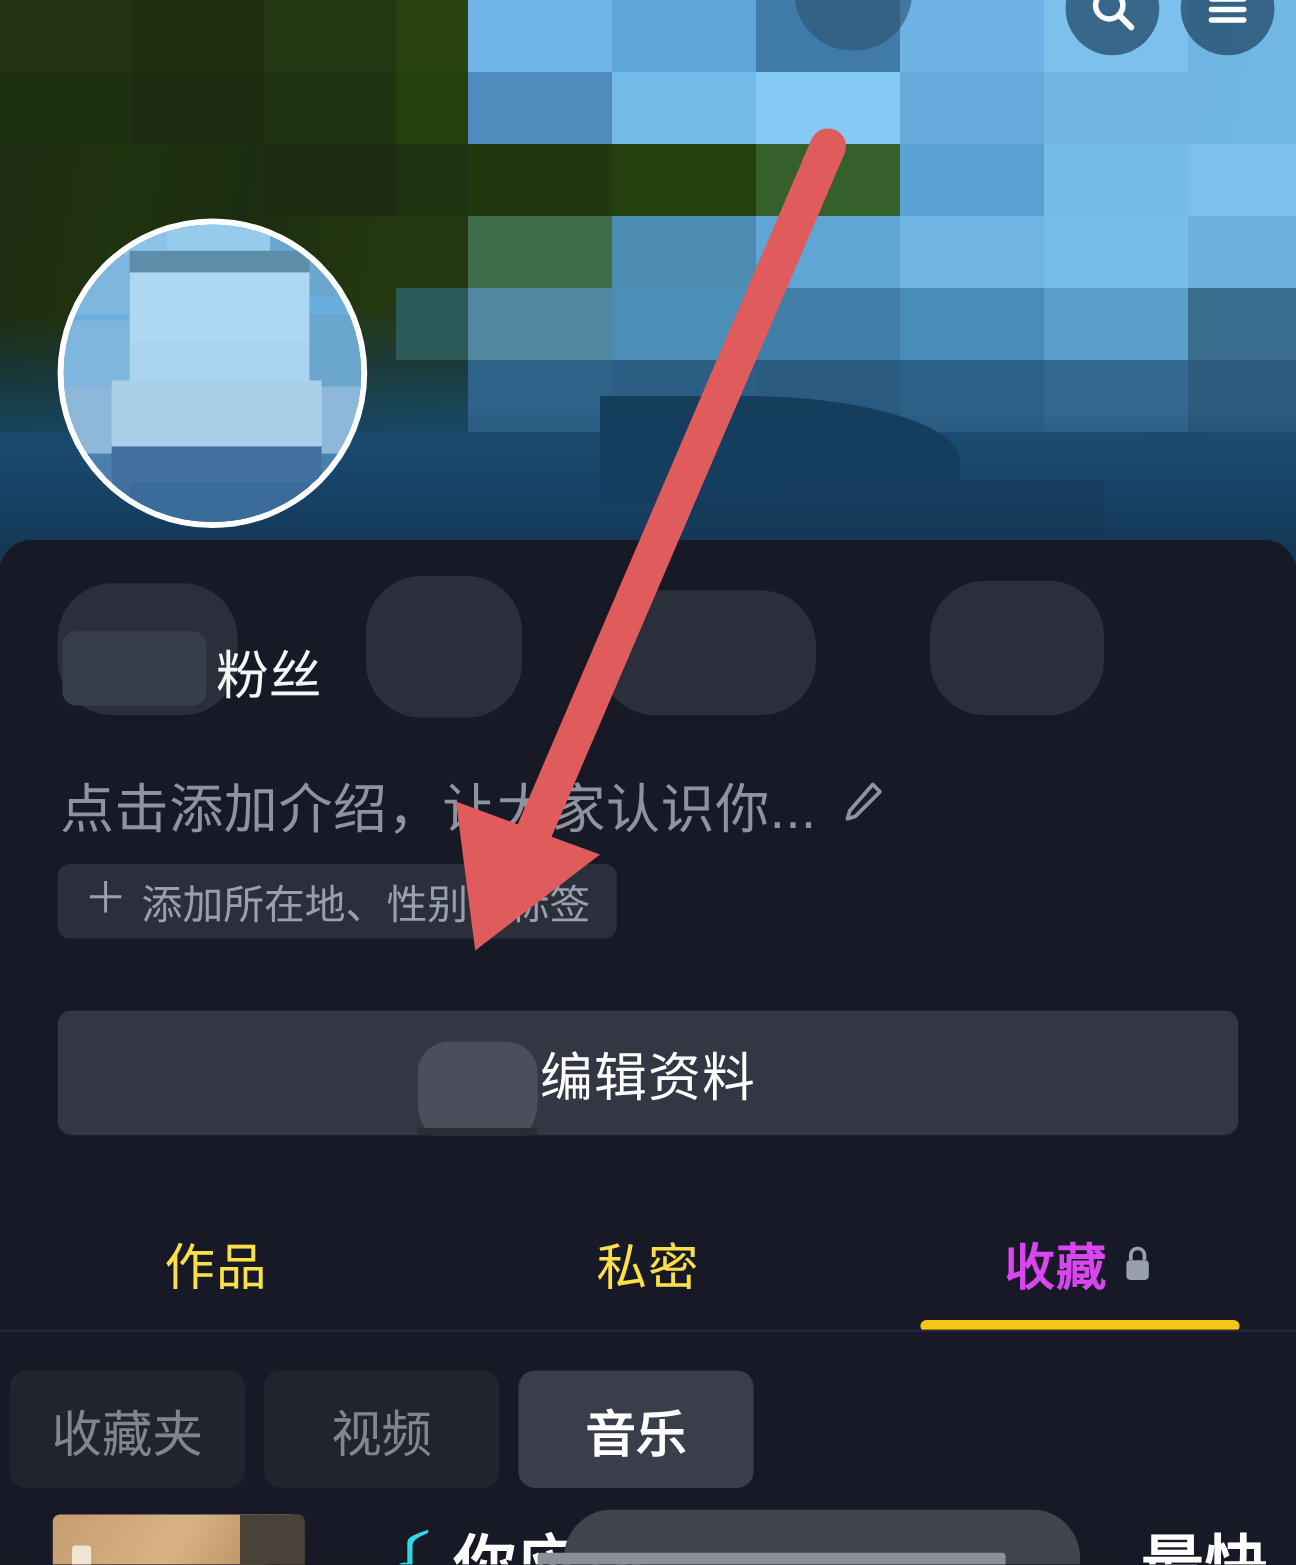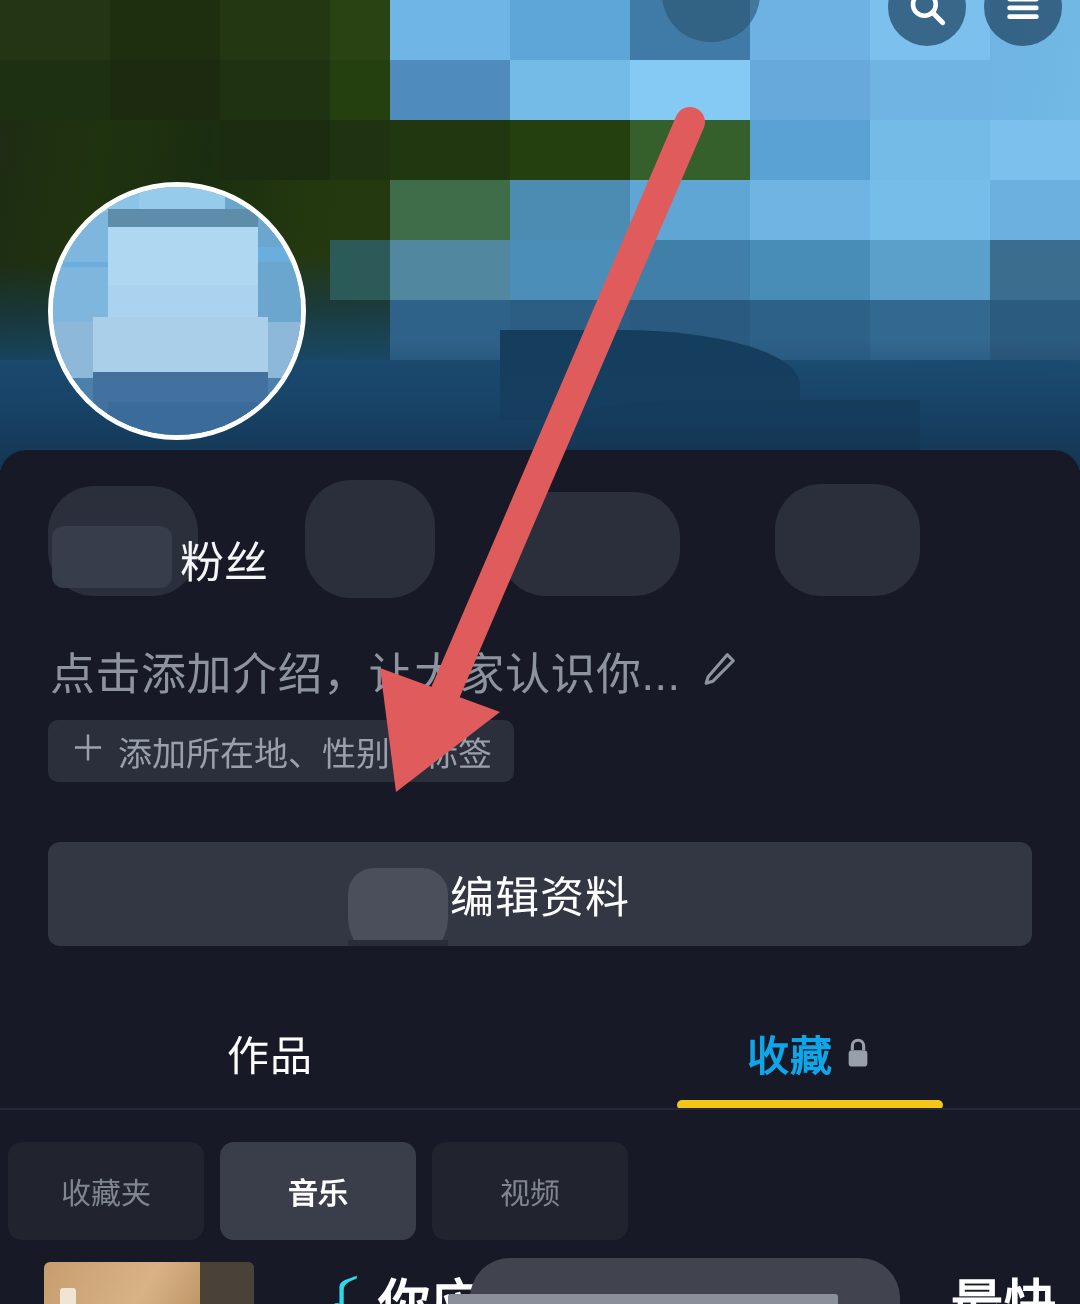--- a/index.html
+++ b/index.html
@@ -243,25 +243,25 @@
   .tab {
     flex: 1;
     display: flex;
     align-items: center;
     justify-content: center;
     gap: 10px;
     position: relative;
   }
   .tab .tab-label {
     font-size: 42px;
-    color: #ffffff;
+    color: #fde047;
     letter-spacing: 1px;
   }
   .tab.active .tab-label {
-    color: #0ea5e9;
+    color: #d946ef;
     font-weight: bold;
   }
   .tab .underline {
     position: absolute;
     bottom: -4px;
     left: 50%;
     transform: translateX(-50%);
     width: 266px;
     height: 10px;
     border-radius: 5px;
@@ -290,21 +290,21 @@
     height: 98px;
     padding: 0 30px;
     min-width: 196px;
     background: #21242f;
     border-radius: 14px;
     display: flex;
     align-items: center;
     justify-content: center;
   }
   .chip .chip-label {
-    font-size: 30px;
+    font-size: 42px;
     color: #80868f;
     white-space: nowrap;
   }
   .chip.active { background: #3a3e4b; }
   .chip.active .chip-label { color: #ffffff; font-weight: bold; }
 
   
   .music-item {
     position: absolute;
     left: 0; top: 808px;
@@ -521,42 +521,46 @@
         <span class="act-label">编辑资料</span>
         <span class="btn-redact"></span>
       </div>
     </div>
 
     <div class="tabs">
       <div class="tab">
         <span class="tab-label">作品</span>
 
       </div>
+      <div class="tab">
+        <span class="tab-label">私密</span>
+
+      </div>
       <div class="tab active">
         <span class="tab-label">收藏</span>
         <span class="lock-icon">
           <svg width="30" height="34" viewBox="0 0 20 24">
             <path d="M6 10 V7 a4 4 0 0 1 8 0 v3" stroke="#9aa0ab" stroke-width="2.2" fill="none"></path>
             <rect x="3.4" y="10" width="13.2" height="11.6" rx="2.4" fill="#9aa0ab"></rect>
           </svg>
         </span>
         <span class="underline"></span>
       </div>
     </div>
     <div class="tabs-divider"></div>
 
     <div class="chips">
       <div class="chip">
         <span class="chip-label">收藏夹</span>
       </div>
+      <div class="chip">
+        <span class="chip-label">视频</span>
+      </div>
       <div class="chip active">
         <span class="chip-label">音乐</span>
-      </div>
-      <div class="chip">
-        <span class="chip-label">视频</span>
       </div>
     </div>
 
     <div class="music-item">
       <div class="music-thumb">
         <div class="lamp"></div>
 
         <div class="dark-right"></div>
       </div>
       <div class="music-title">

